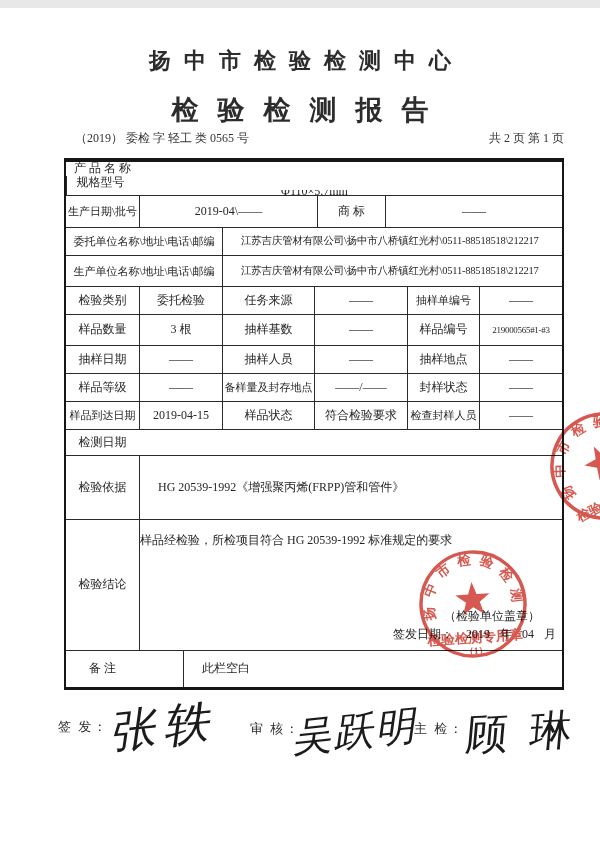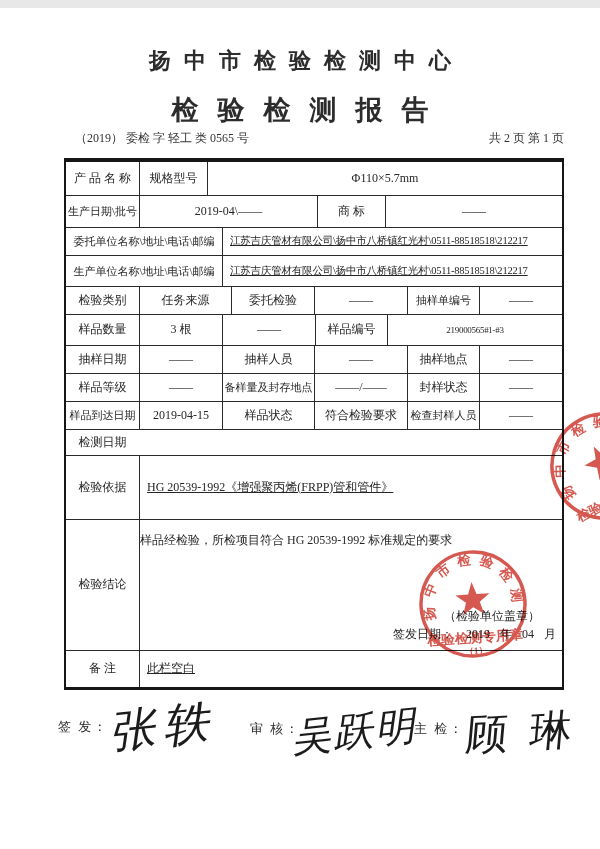--- a/index.html
+++ b/index.html
@@ -32,25 +32,25 @@
     box-sizing:border-box; font-size:12px;
   }
   .tr{display:flex; width:100%;}
   .tr + .tr{border-top:1px solid #2a2a2a;}
   .td{
     display:flex; align-items:center; justify-content:center;
     box-sizing:border-box; text-align:center; overflow:hidden;
     line-height:1.15;
   }
   .td + .td{border-left:1px solid #2a2a2a;}
-  .td.left{justify-content:flex-start; text-align:left; padding-left:7px;text-decoration:underline;}
+  .td.left{justify-content:flex-start; text-align:left; padding-left:18px;}
   .s11{font-size:11px;} .s10{font-size:10.5px; letter-spacing:-0.2px;} .s9{font-size:9px; letter-spacing:-0.3px;}
   
-  .h33{height:33px;} .h31{height:31px;} .h27{height:27px;} .h30{height:30px;}
-  .h25{height:25px;} .h63{height:63px;} .h130{height:130px;} .h36{height:36px;}
+  .h33{height:33px;flex-direction:column;} .h31{height:31px;} .h27{height:27px;} .h30{height:30px;}
+  .h25{height:25px;} .h63{height:63px;} .h130{height:130px;} .h36{height:36px;gap:44px;}
   
   .c1{width:73px;} .c2{width:83px;} .c3{width:92px;} .c4{width:93px;} .c5{width:72px;} .c6{flex:1;}
   
   .a1{width:73px;} .a2{width:178px;} .a3{width:68px;} .a4{flex:1;}
   
   .b1{width:156px;} .b2{flex:1;}
   
   .d1{width:73px;} .d2{flex:1; position:relative;}
   
   .concl-cell{display:block;}
@@ -109,30 +109,31 @@
       <div class="td b2 left s10">江苏吉庆管材有限公司\扬中市八桥镇红光村\0511-88518518\212217</div>
     </div>
 
     <div class="tr h30">
       <div class="td b1 s11">生产单位名称\地址\电话\邮编</div>
       <div class="td b2 left s10">江苏吉庆管材有限公司\扬中市八桥镇红光村\0511-88518518\212217</div>
     </div>
 
     <div class="tr h27">
       <div class="td c1">检验类别</div>
+      <div class="td c2">委托检验</div>
       <div class="td c3">任务来源</div>
-      <div class="td c2">委托检验</div>
       <div class="td c4">——</div>
       <div class="td c5 s11">抽样单编号</div>
       <div class="td c6">——</div>
     </div>
 
     <div class="tr h30">
       <div class="td c1">样品数量</div>
       <div class="td c2">3 根</div>
+      <div class="td c3">抽样基数</div>
       <div class="td c4">——</div>
       <div class="td c5">样品编号</div>
       <div class="td c6 s9">219000565#1-#3</div>
     </div>
 
     <div class="tr h27">
       <div class="td c1">抽样日期</div>
       <div class="td c2">——</div>
       <div class="td c3">抽样人员</div>
       <div class="td c4">——</div>

